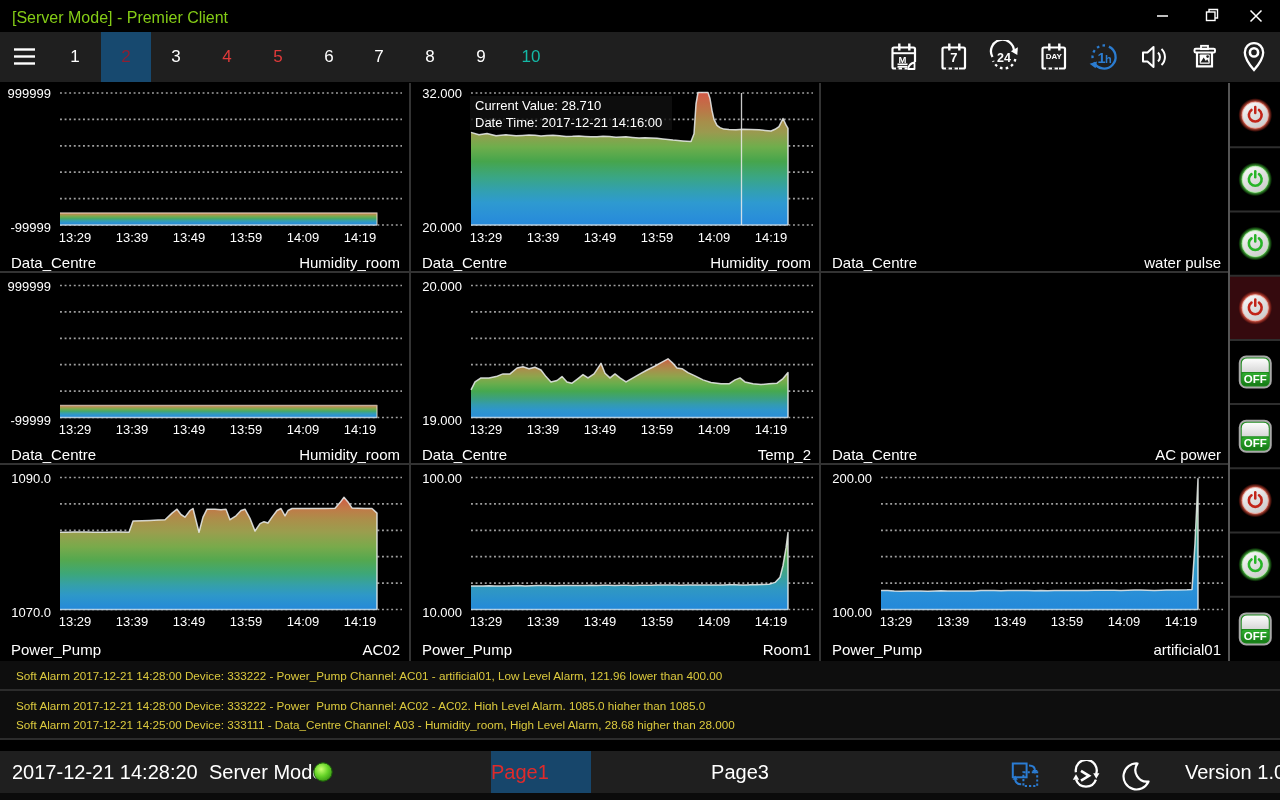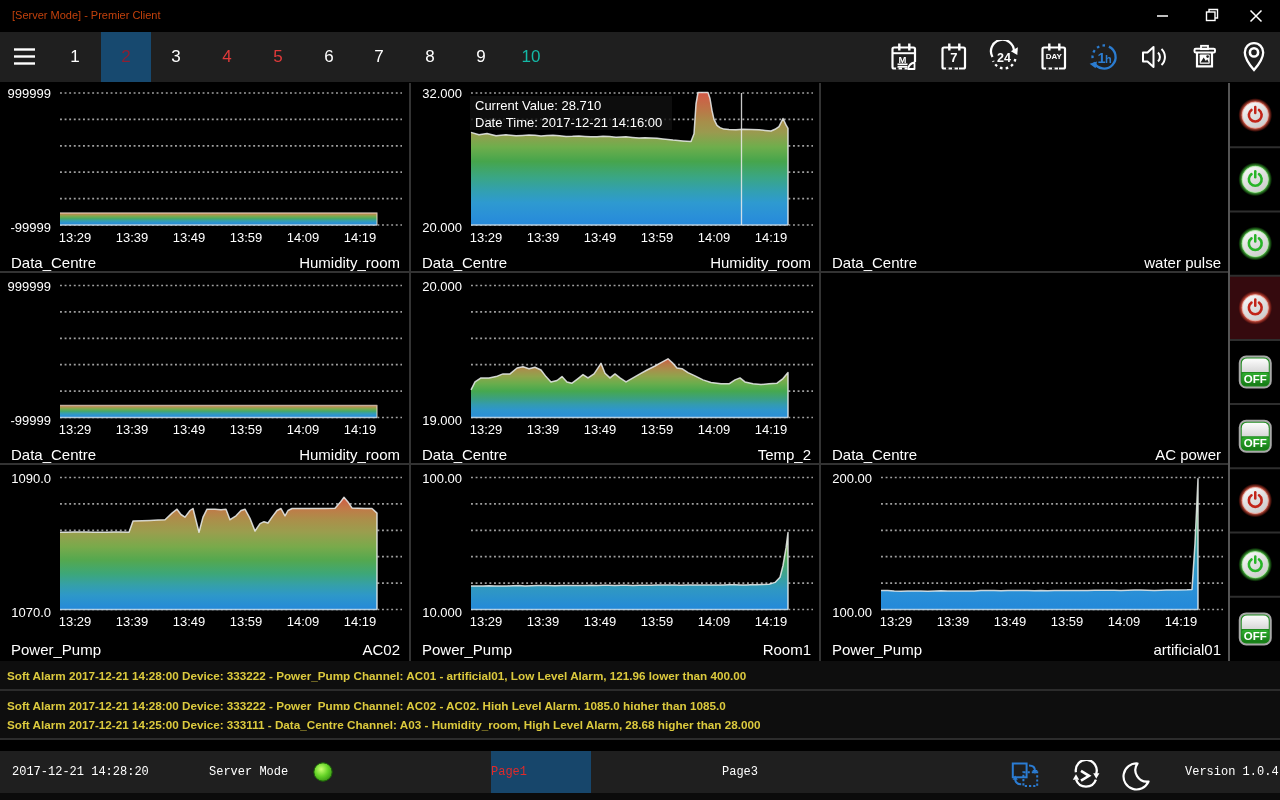--- a/index.html
+++ b/index.html
@@ -1,38 +1,38 @@
 <!DOCTYPE html>
 <html><head><meta charset="utf-8">
 <style>
 * { margin:0; padding:0; box-sizing:border-box; }
 html,body { width:1280px; height:800px; background:#000; overflow:hidden;
   font-family:"Liberation Sans",sans-serif; }
 #titlebar { position:absolute; left:0; top:0; width:1280px; height:32px; background:#000; }
-#titlebar .t { position:absolute; left:12px; top:9px; color:#c2410c; font-size:11px; }
+#titlebar .t { position:absolute; left:12px; top:9px; color:#84cc16; font-size:16px; }
 #toolbar { position:absolute; left:0; top:32px; width:1280px; height:50px; background:#1f1f1f; }
 .num { position:absolute; top:0; width:50px; height:50px; line-height:50px; text-align:center; font-size:17px; }
 .numbox { position:absolute; top:0; width:50px; height:50px; background:#17496f; }
 .tbico { position:absolute; top:8px; }
 #main { position:absolute; left:0; top:82px; width:1280px; height:580px; background:#000; }
 .panel { position:absolute; }
 .ax { font-size:13px; fill:#fff; font-family:"Liberation Sans",sans-serif; }
 .plbl { font-size:15px; fill:#fff; font-family:"Liberation Sans",sans-serif; }
 .tip { font-size:13px; fill:#fff; font-family:"Liberation Sans",sans-serif; }
 .offt { font-size:11.5px; font-weight:bold; fill:#fff; font-family:"Liberation Sans",sans-serif; }
 #sidebar { position:absolute; }
 .vsep { position:absolute; top:83px; width:2px; height:578px; background:#333; }
 .hsep { position:absolute; left:0; width:1229px; height:2px; background:#333; }
 #sbline { position:absolute; left:1228px; top:83px; width:1.5px; height:578px; background:#555; }
 .alrow { position:absolute; left:0; width:1280px; height:30px; background:#0e0e0e;
-  color:#dcca3e; font-size:11.7px; line-height:29px; padding-left:7px;
-  border-bottom:2px solid #2c2c2c;font-weight:bold; }
+  color:#dcca3e; font-size:11.7px; line-height:29px; padding-left:16px;
+  border-bottom:2px solid #2c2c2c; }
 #statusbar { position:absolute; left:0; top:751px; width:1280px; height:42px; background:#1f1f1f; }
 #statusbot { position:absolute; left:0; top:793px; width:1280px; height:7px; background:#0b0b0b; }
-.sbtxt { position:absolute; top:0; height:42px; line-height:42px; color:#fff; font-size:12px; white-space:nowrap;font-family:Liberation Mono, monospace; }
+.sbtxt { position:absolute; top:0; height:42px; line-height:42px; color:#fff; font-size:20px; white-space:nowrap; }
 .sbico { position:absolute; top:5px; }
 #page1box { position:absolute; left:491px; top:0; width:100px; height:42px; background:#17466b; }
 </style></head>
 <body>
 <div id="titlebar">
     <div class="t">[Server Mode] - Premier Client</div>
 <svg style="position:absolute;left:1140px;top:0" width="140" height="32" viewBox="0 0 140 32">
 <line x1="17" y1="16" x2="28" y2="16" stroke="#fff" stroke-width="1.5"></line>
 <rect x="66.5" y="12" width="8.5" height="8.5" fill="none" stroke="#fff" stroke-width="1.4"></rect>
 <path d="M69 12 L69 9.5 L77.5 9.5 L77.5 18 L75 18" fill="none" stroke="#fff" stroke-width="1.4"></path>

